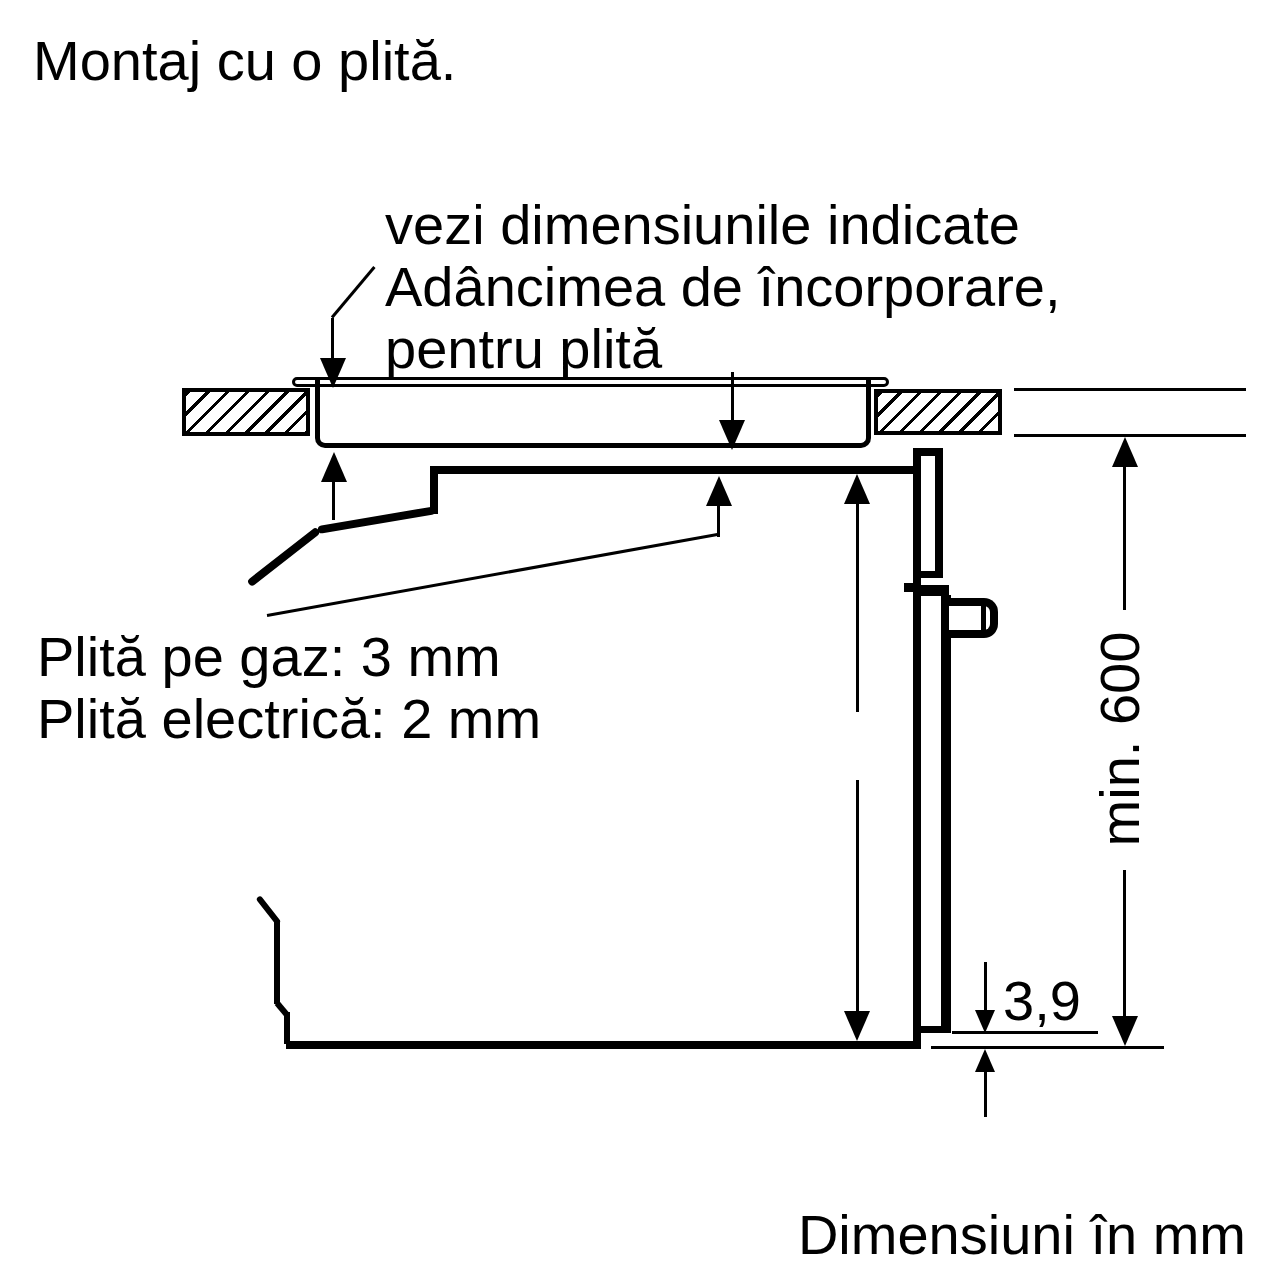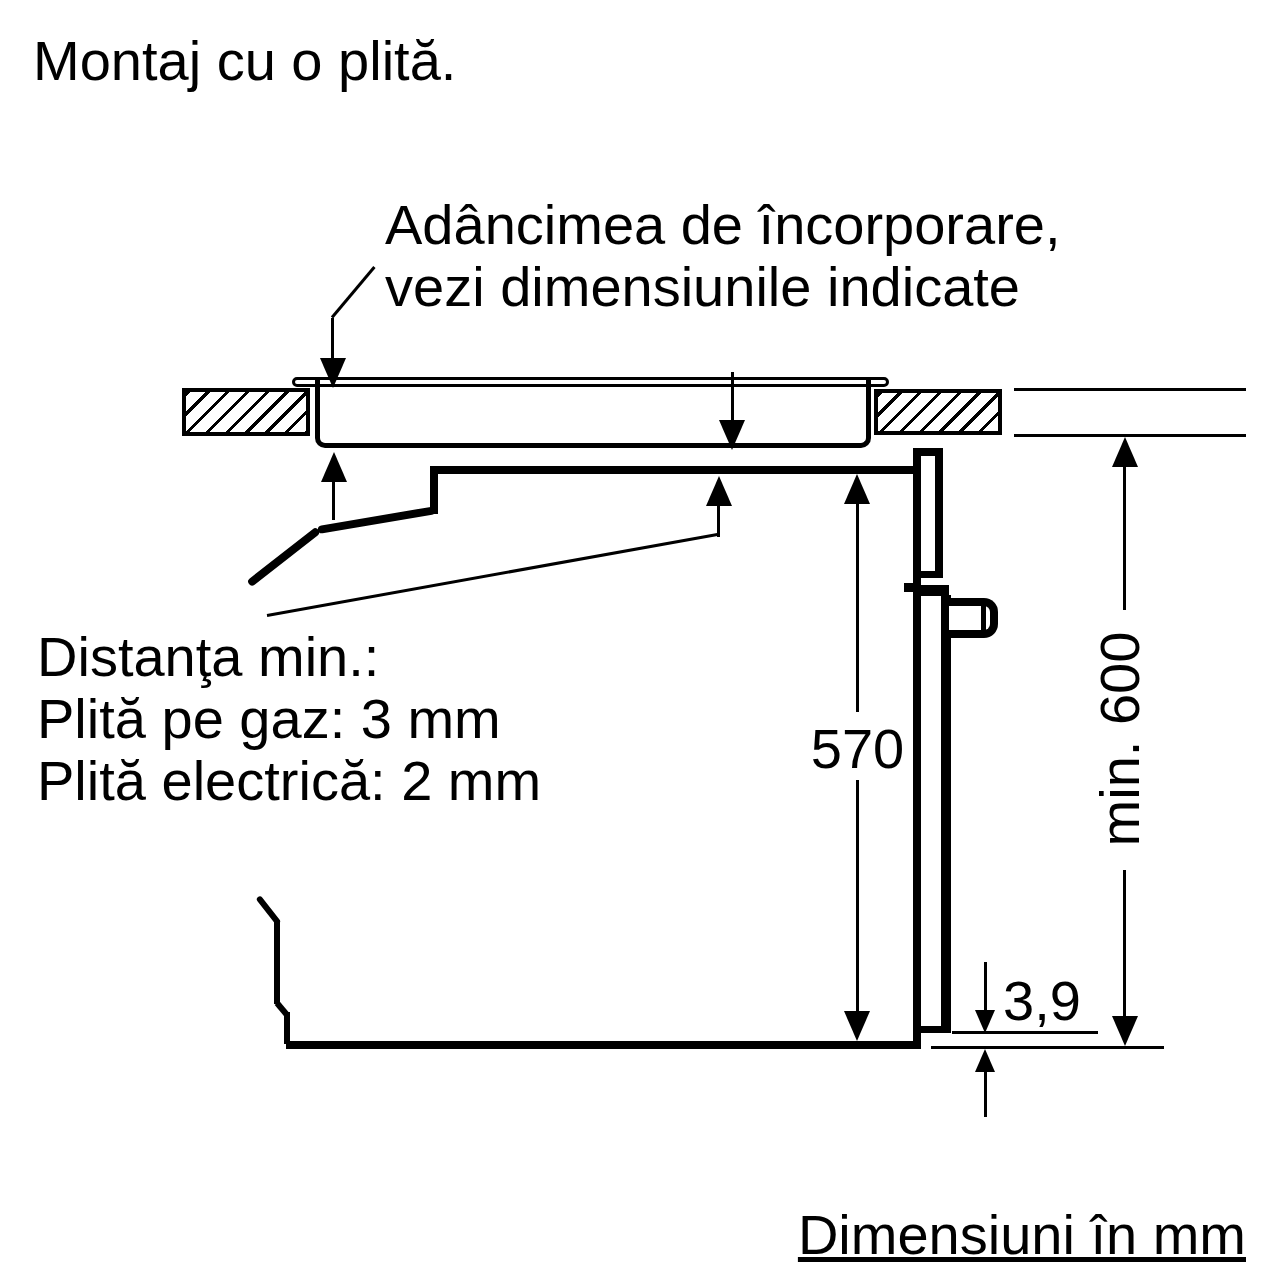--- a/index.html
+++ b/index.html
@@ -87,31 +87,30 @@
   <div class="ah-d" style="left:1112px;top:1016px;"></div>
 
   <div class="ln" style="left:984px;top:962px;width:3px;height:52px;"></div>
   <div class="ah-d-s" style="left:975px;top:1010px;"></div>
   <div class="ah-u-s" style="left:975px;top:1049px;"></div>
   <div class="ln" style="left:984px;top:1069px;width:3px;height:48px;"></div>
 
   <div class="txt" style="left:33px;top:30px;">Montaj cu o plită.</div>
 
   <div class="shape" style="left:385px;top:194px;">
+    <div class="txt" style="position:static;">vezi dimensiunile indicate</div>
     <div class="txt" style="position:static;">Adâncimea de încorporare,</div>
-    <div class="txt" style="position:static;">vezi dimensiunile indicate</div>
+    <div class="txt" style="position:static;">pentru plită</div>
   </div>
 
   <div class="shape" style="left:37px;top:626px;">
-    <div class="txt" style="position:static;">Distanţa min.:</div>
     <div class="txt" style="position:static;">Plită pe gaz: 3 mm</div>
     <div class="txt" style="position:static;">Plită electrică: 2 mm</div>
   </div>
 
-  <div class="txt" style="left:800px;top:718px;width:115px;text-align:center;">570</div>
 
   <div class="txt rot" style="left:998px;top:710px;width:240px;height:58px;">min. 600</div>
 
   <div class="txt" style="left:1003px;top:970px;">3,9</div>
 
-  <div class="txt" style="left:740px;top:1204px;width:506px;text-align:right;text-decoration:underline;">Dimensiuni în mm</div>
+  <div class="txt" style="left:740px;top:1204px;width:506px;text-align:right;">Dimensiuni în mm</div>
 
 </div>
 
 </body></html>

